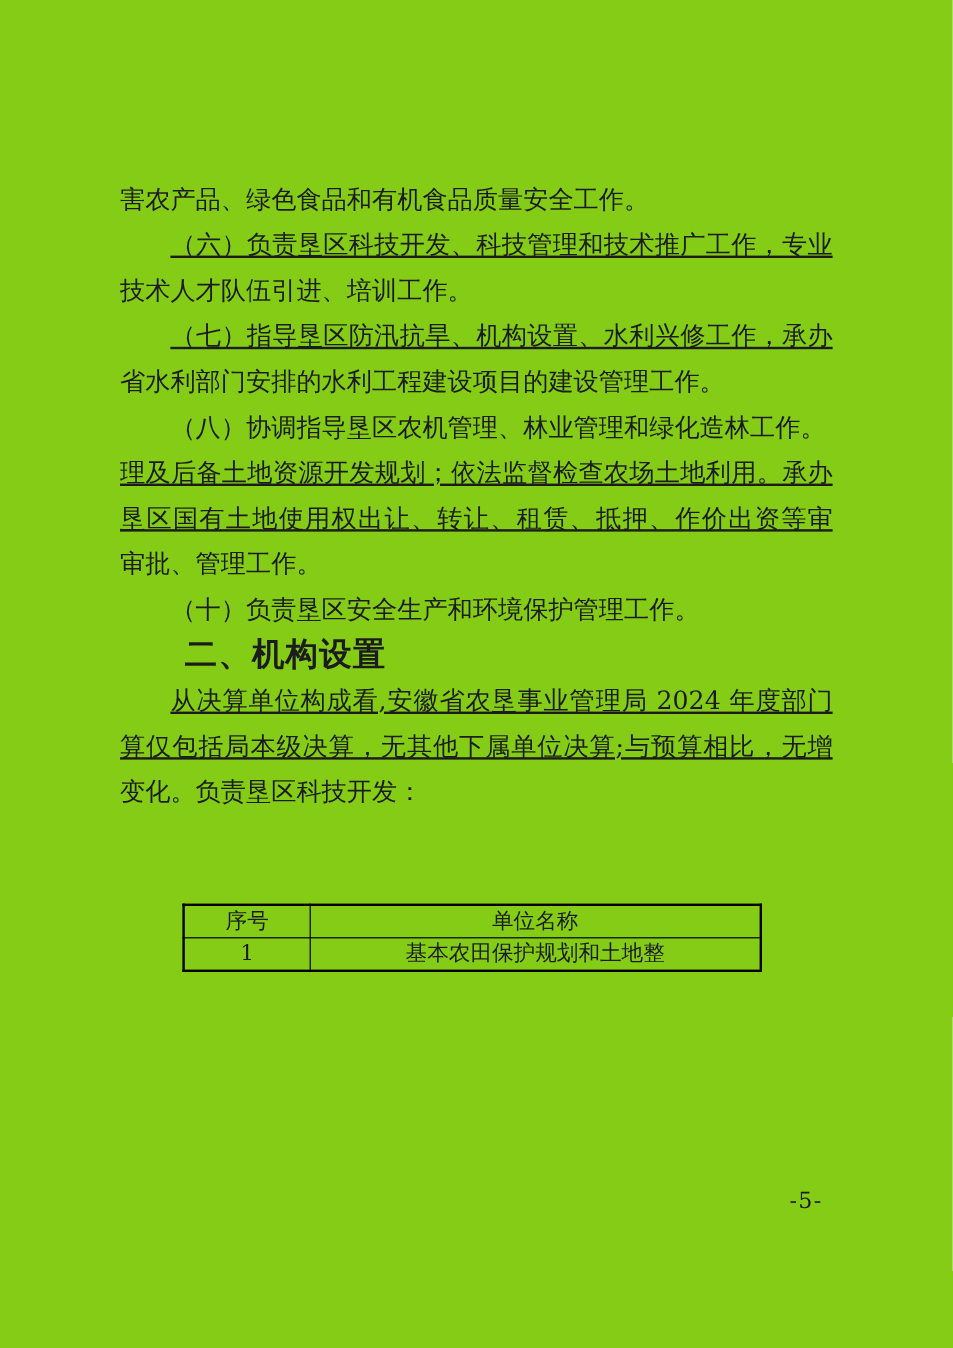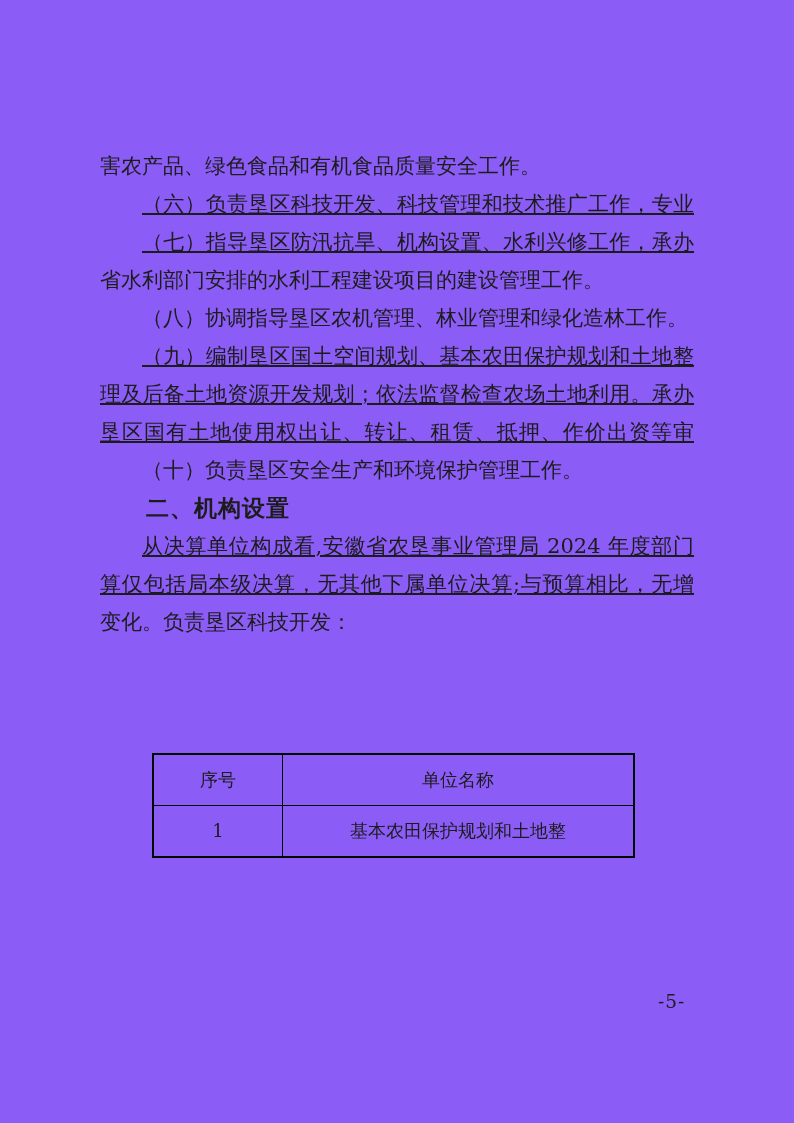--- a/index.html
+++ b/index.html
@@ -1,20 +1,20 @@
 <!DOCTYPE html>
 <html><head>
 <meta charset="utf-8">
 <style>
   html, body { margin: 0; padding: 0; background: #ffffff; }
   .page {
     position: relative;
     width: 794px;
     height: 1123px;
-    background: #8b5cf6;
+    background: #84cc16;
     overflow: hidden;
     font-family: "DejaVu Serif", serif;
     color: #1c1c1c;
   }
   .content {
     position: absolute;
     left: 100px;
     top: 147px;
     width: 594px;
     font-size: 21px;
@@ -25,65 +25,66 @@
   .j {
     white-space: normal;
     text-align: justify;
     text-align-last: justify;
     overflow: hidden;
     text-decoration: underline;
   }
   .heading {
     font-family: "DejaVu Sans", sans-serif;
     font-weight: bold;
-    font-size: 23px;
+    font-size: 27px;
     letter-spacing: 1px;
   }
   .units-table {
     position: absolute;
     left: 152px;
     top: 753px;
     width: 483px;
     border-collapse: collapse;
     table-layout: fixed;
     border: 2px solid #000000;
     font-size: 18px;
     line-height: 1;
   }
   .units-table td, .units-table th {
     border: 1px solid #000000;
     height: 26px;
     text-align: center;
     vertical-align: middle;
     font-weight: normal;
-    padding: 12px;
+    padding: 0;
   }
   .units-table .col-serial { width: 104px; }
   .page-num {
     position: absolute;
     left: 658px;
     top: 991px;
     font-size: 18.5px;
     letter-spacing: 1px;
   }
 </style>
 </head>
 <body>
 
 <div class="page">
 
   <div class="content">
     <div class="line">害农产品、绿色食品和有机食品质量安全工作。</div>
     <div class="line indent j">（六）负责垦区科技开发、科技管理和技术推广工作，专业</div>
+    <div class="line">技术人才队伍引进、培训工作。</div>
     <div class="line indent j">（七）指导垦区防汛抗旱、机构设置、水利兴修工作，承办</div>
     <div class="line">省水利部门安排的水利工程建设项目的建设管理工作。</div>
     <div class="line indent">（八）协调指导垦区农机管理、林业管理和绿化造林工作。</div>
-    <div class="line indent j">（九）编制垦区国土空间规划、基本农田保护规划和土地整</div>
     <div class="line j">理及后备土地资源开发规划；依法监督检查农场土地利用。承办</div>
     <div class="line j">垦区国有土地使用权出让、转让、租赁、抵押、作价出资等审查、</div>
+    <div class="line">审批、管理工作。</div>
     <div class="line indent">（十）负责垦区安全生产和环境保护管理工作。</div>
     <div class="line indent heading">二、机构设置</div>
     <div class="line indent j">从决算单位构成看,安徽省农垦事业管理局 2024 年度部门决</div>
     <div class="line j">算仅包括局本级决算，无其他下属单位决算;与预算相比，无增减</div>
     <div class="line">变化。负责垦区科技开发：</div>
   </div>
 
   <table class="units-table">
     <tbody>
       <tr>

